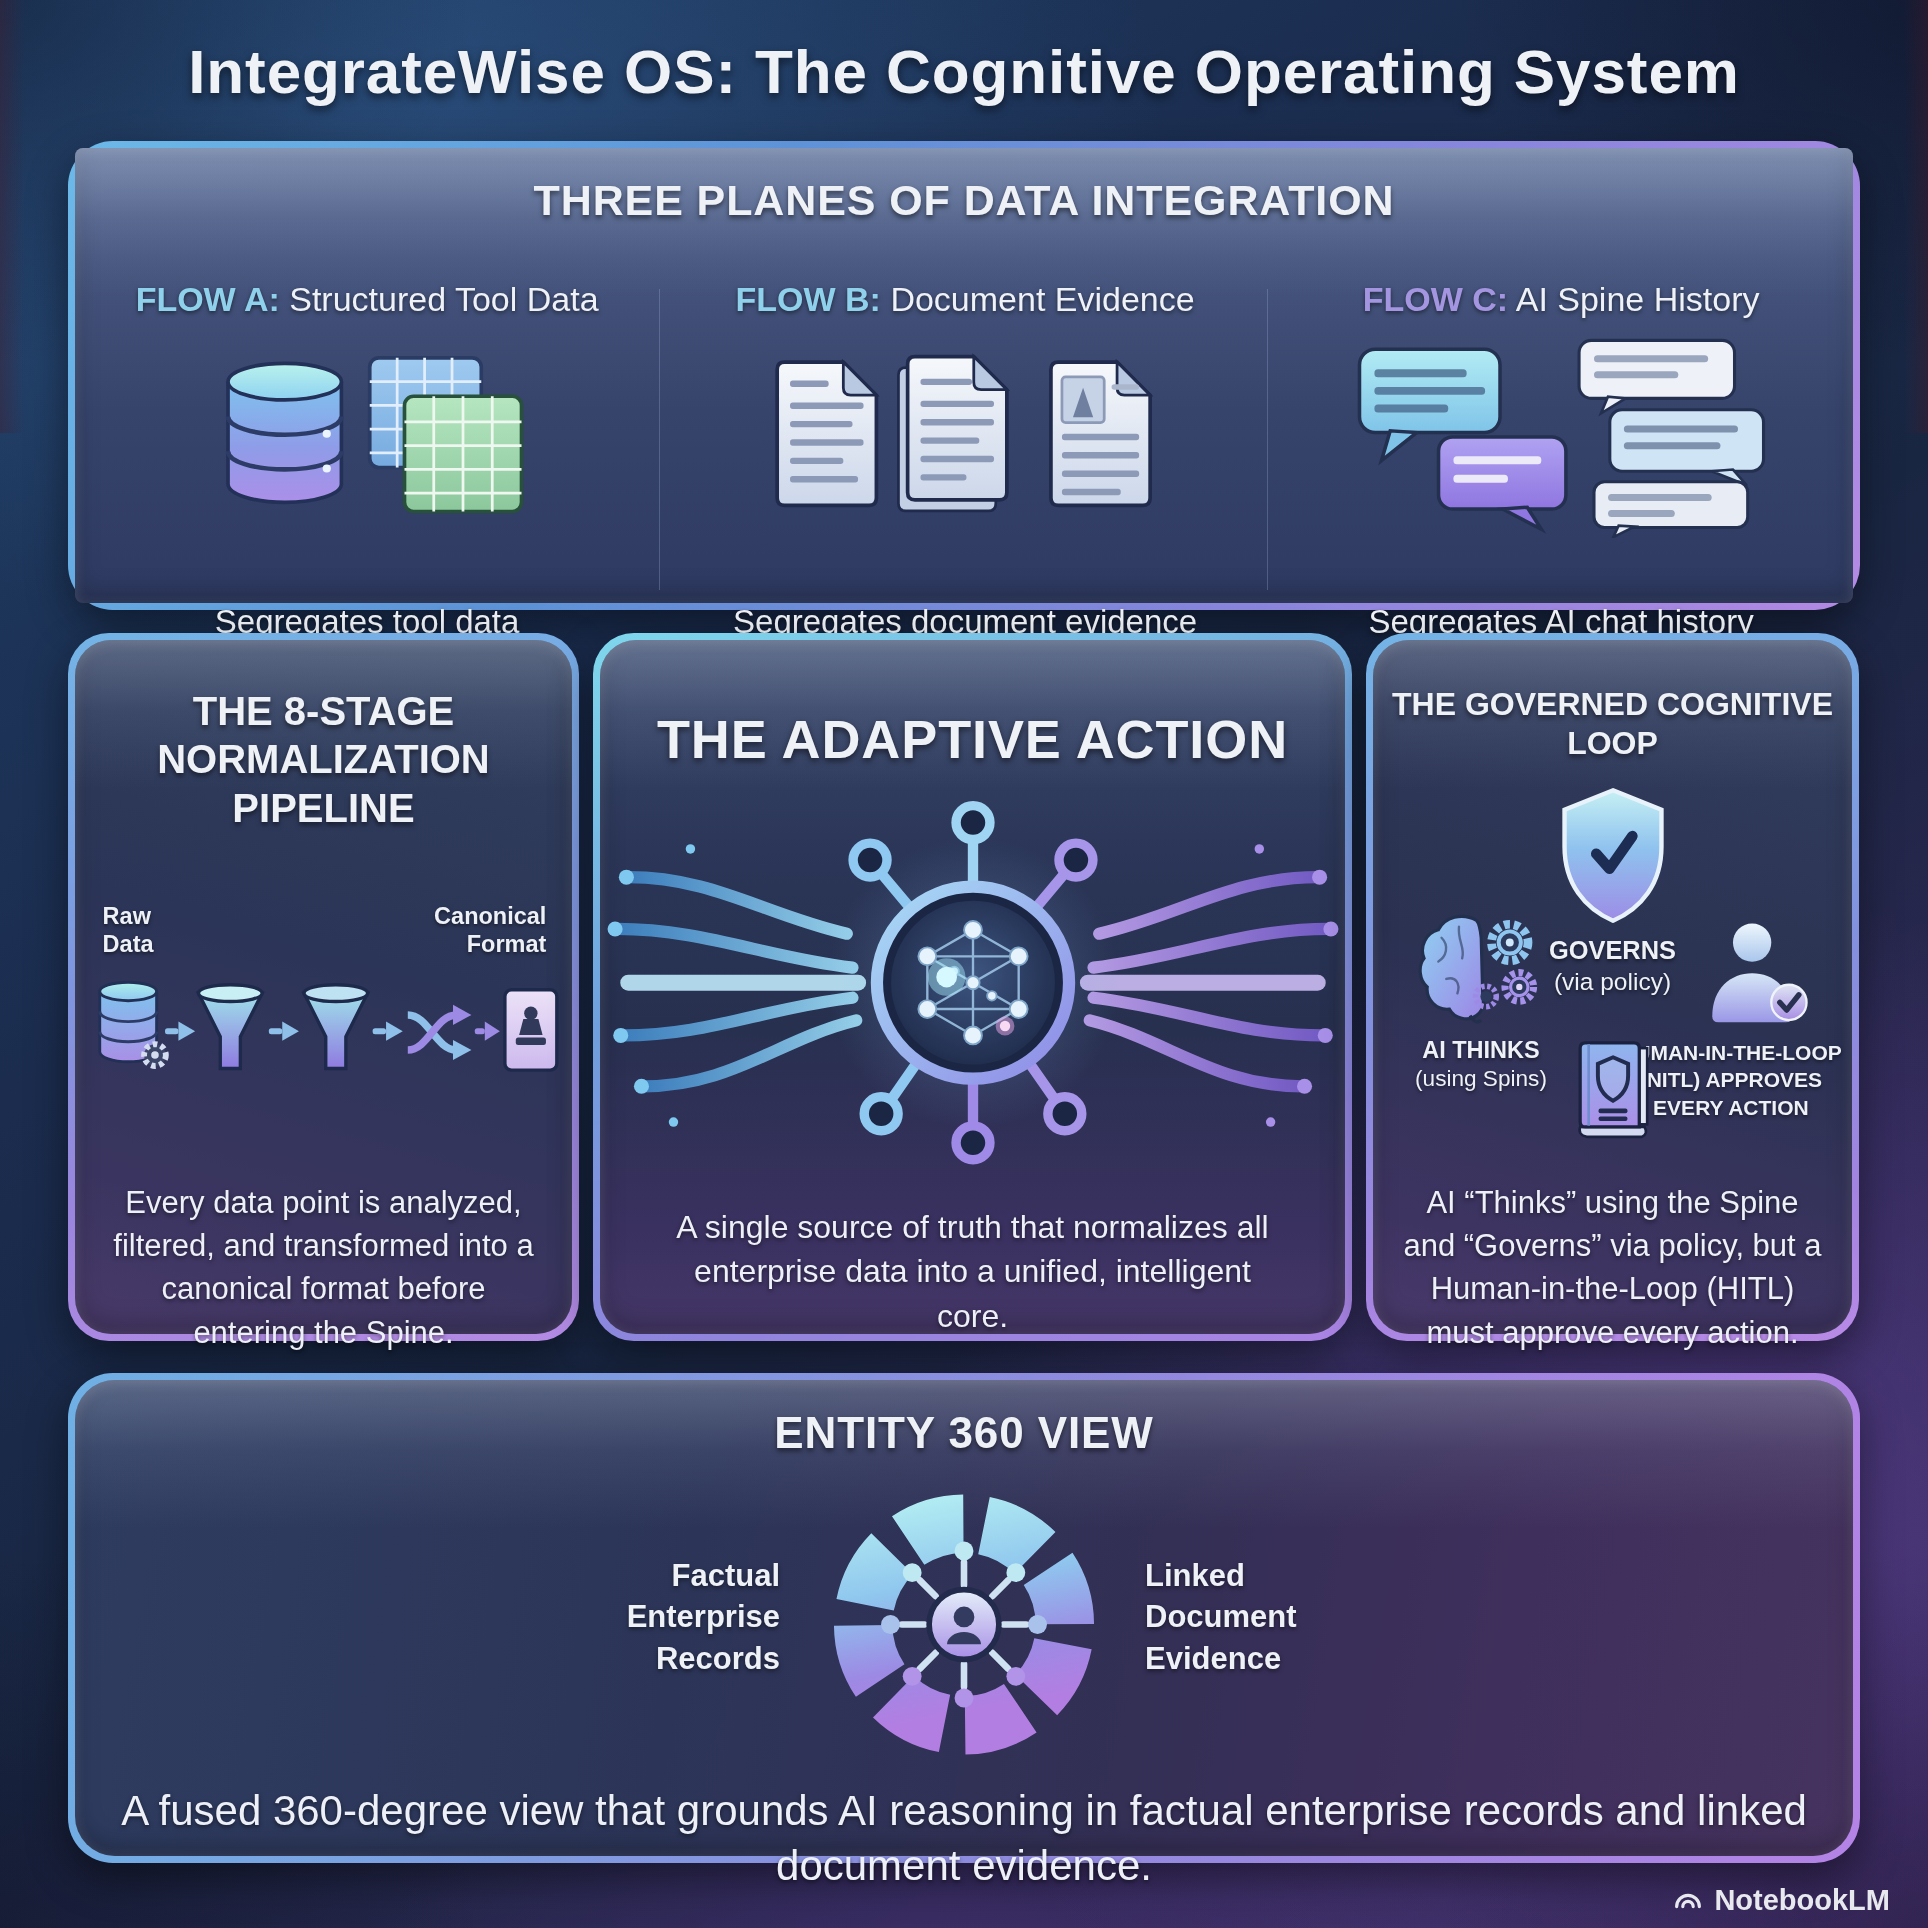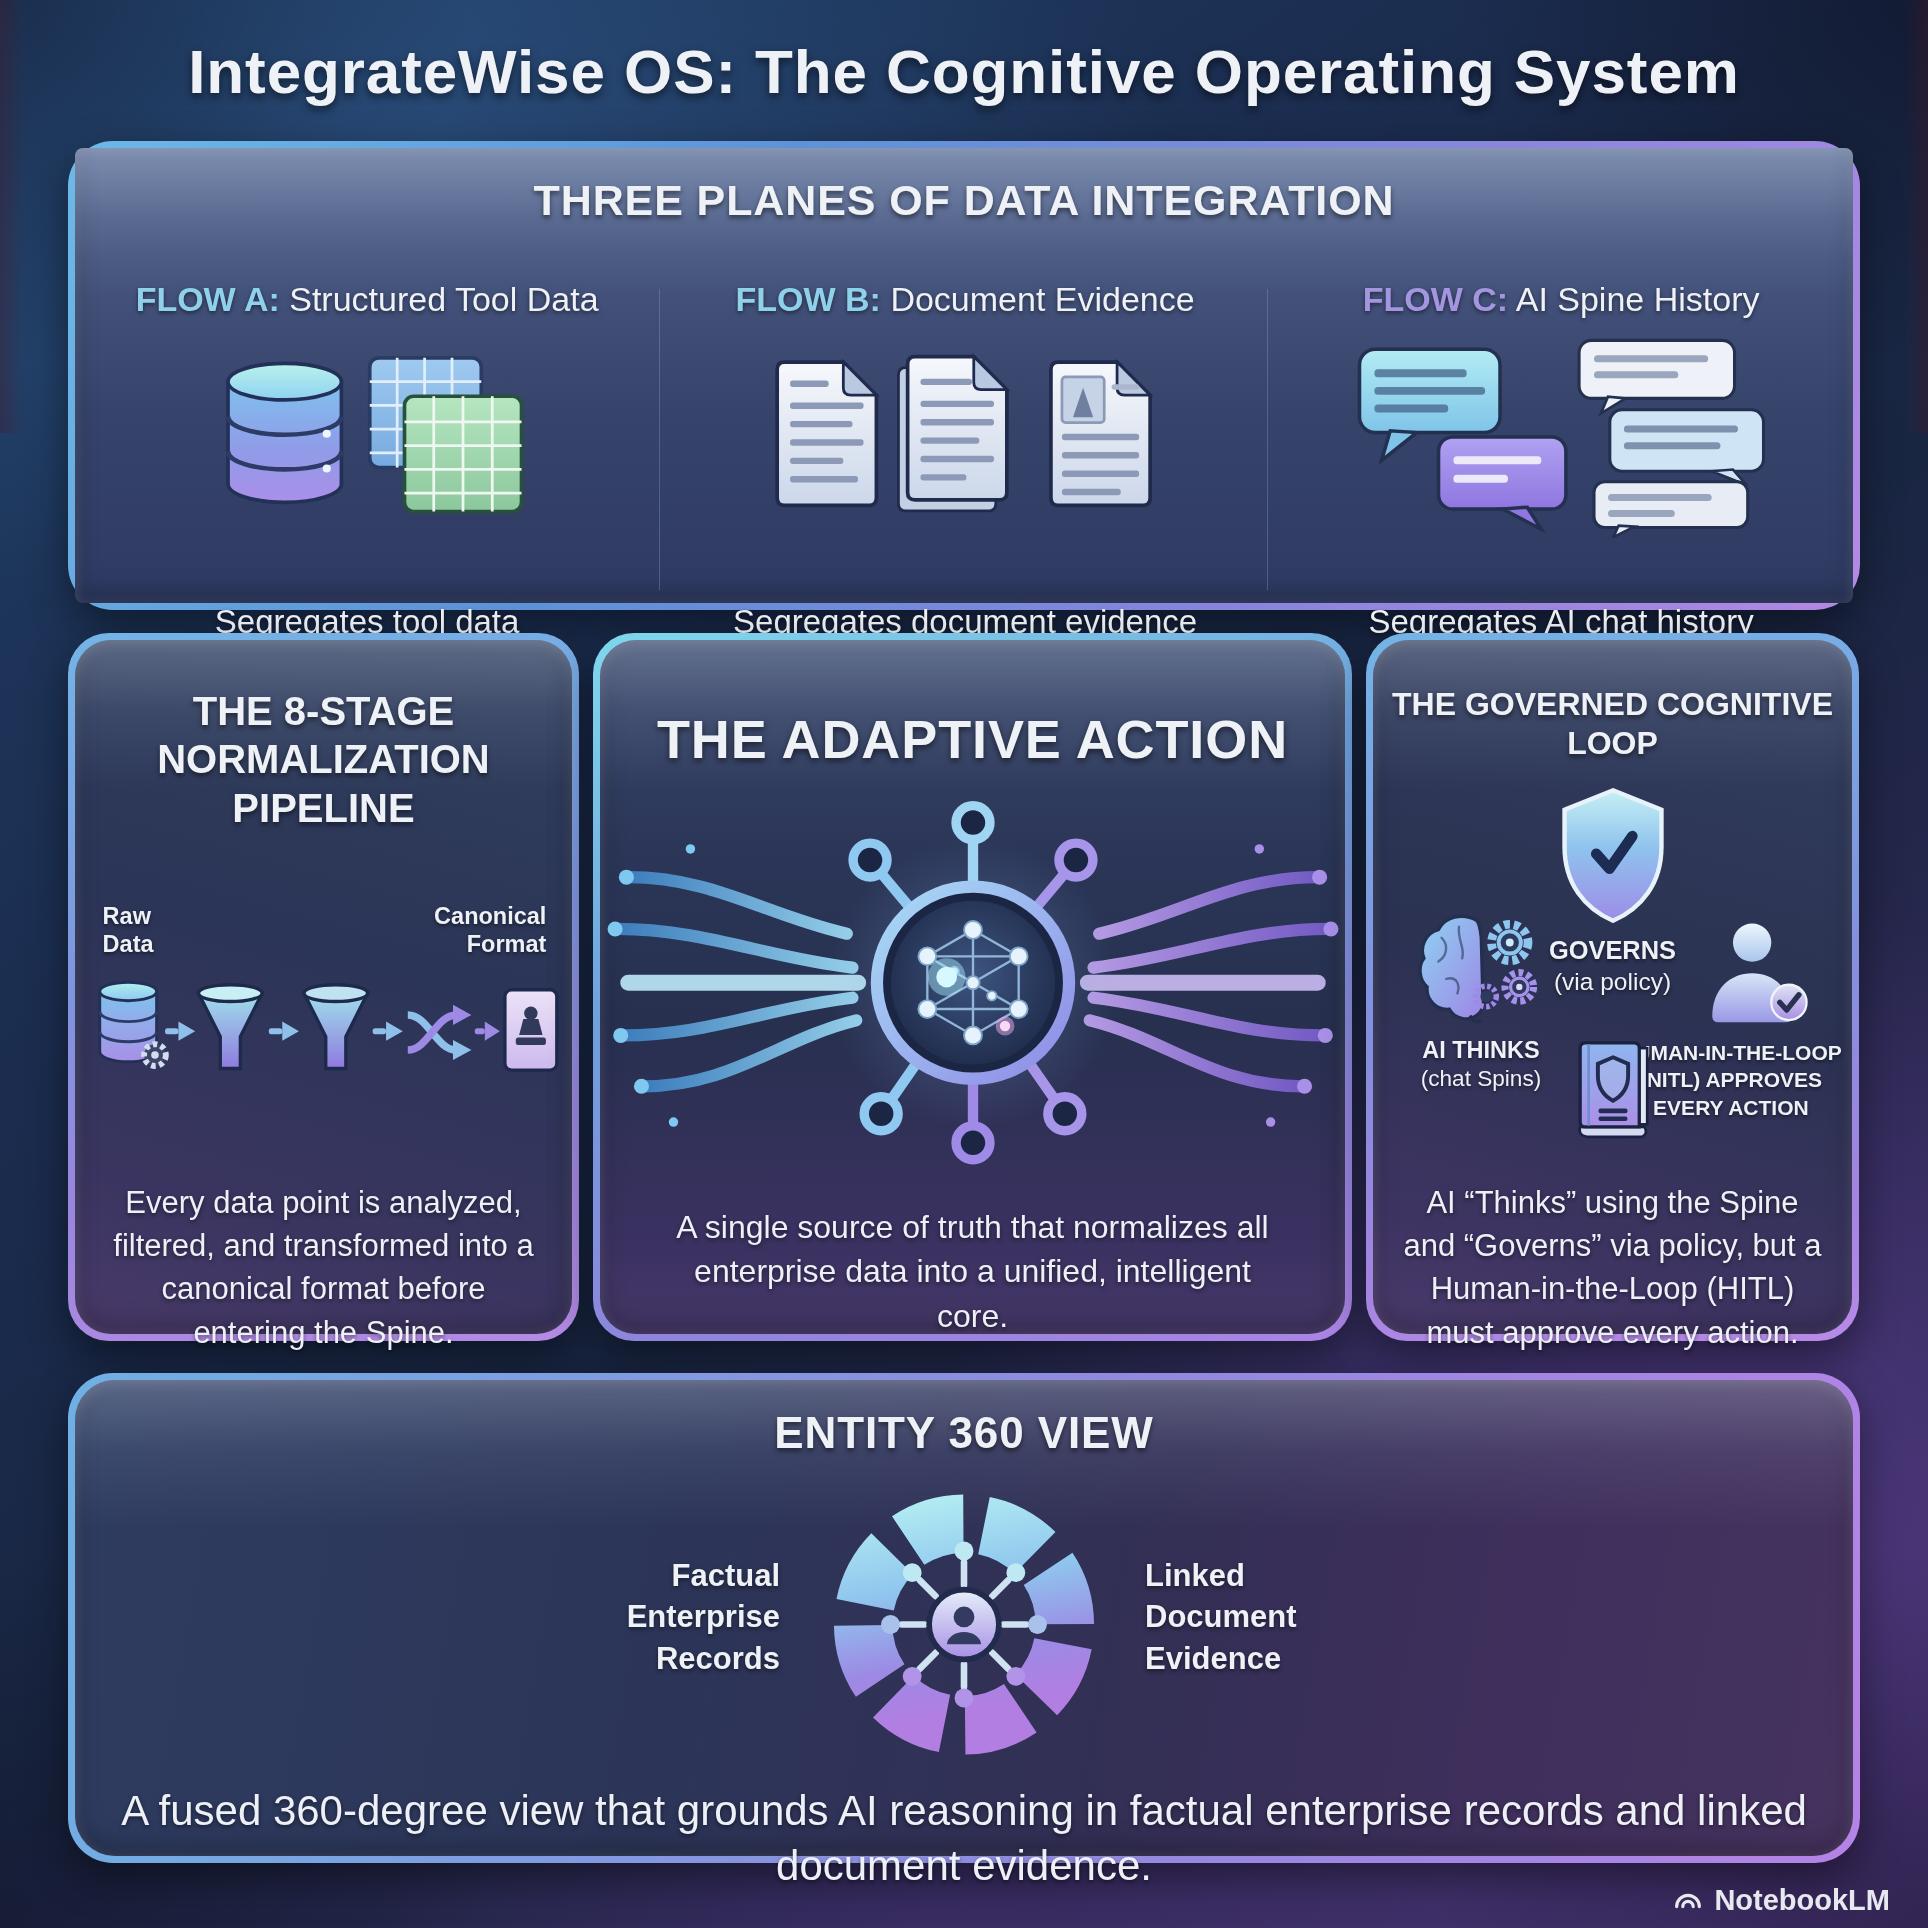--- a/index.html
+++ b/index.html
@@ -533,21 +533,21 @@
           <circle cx="132" cy="102" r="4" fill="#e2d8f8"></circle>
         </g>
         <g>
           <circle cx="90" cy="114" r="13" fill="none" stroke="#9d8ae6" stroke-width="7" stroke-dasharray="4.5 3.3"></circle>
           <circle cx="90" cy="114" r="7" fill="#2c3a5e"></circle>
         </g>
       </svg>
 
       <div class="thinks-block">
         <div class="main">AI THINKS</div>
-        <div class="sub">(chat Spins)</div>
+        <div class="sub">(using Spins)</div>
       </div>
 
       <svg class="person-art" viewBox="0 0 150 150">
         <defs>
           <linearGradient id="gPe1" x1="0" y1="0" x2="0" y2="1">
               <stop offset="0" stop-color="#eef6fc"></stop>
               <stop offset="1" stop-color="#a9c6ec"></stop>
             </linearGradient>
           <linearGradient id="gPe2" x1="0" y1="0" x2="0" y2="1">
               <stop offset="0" stop-color="#d6e6f6"></stop>

